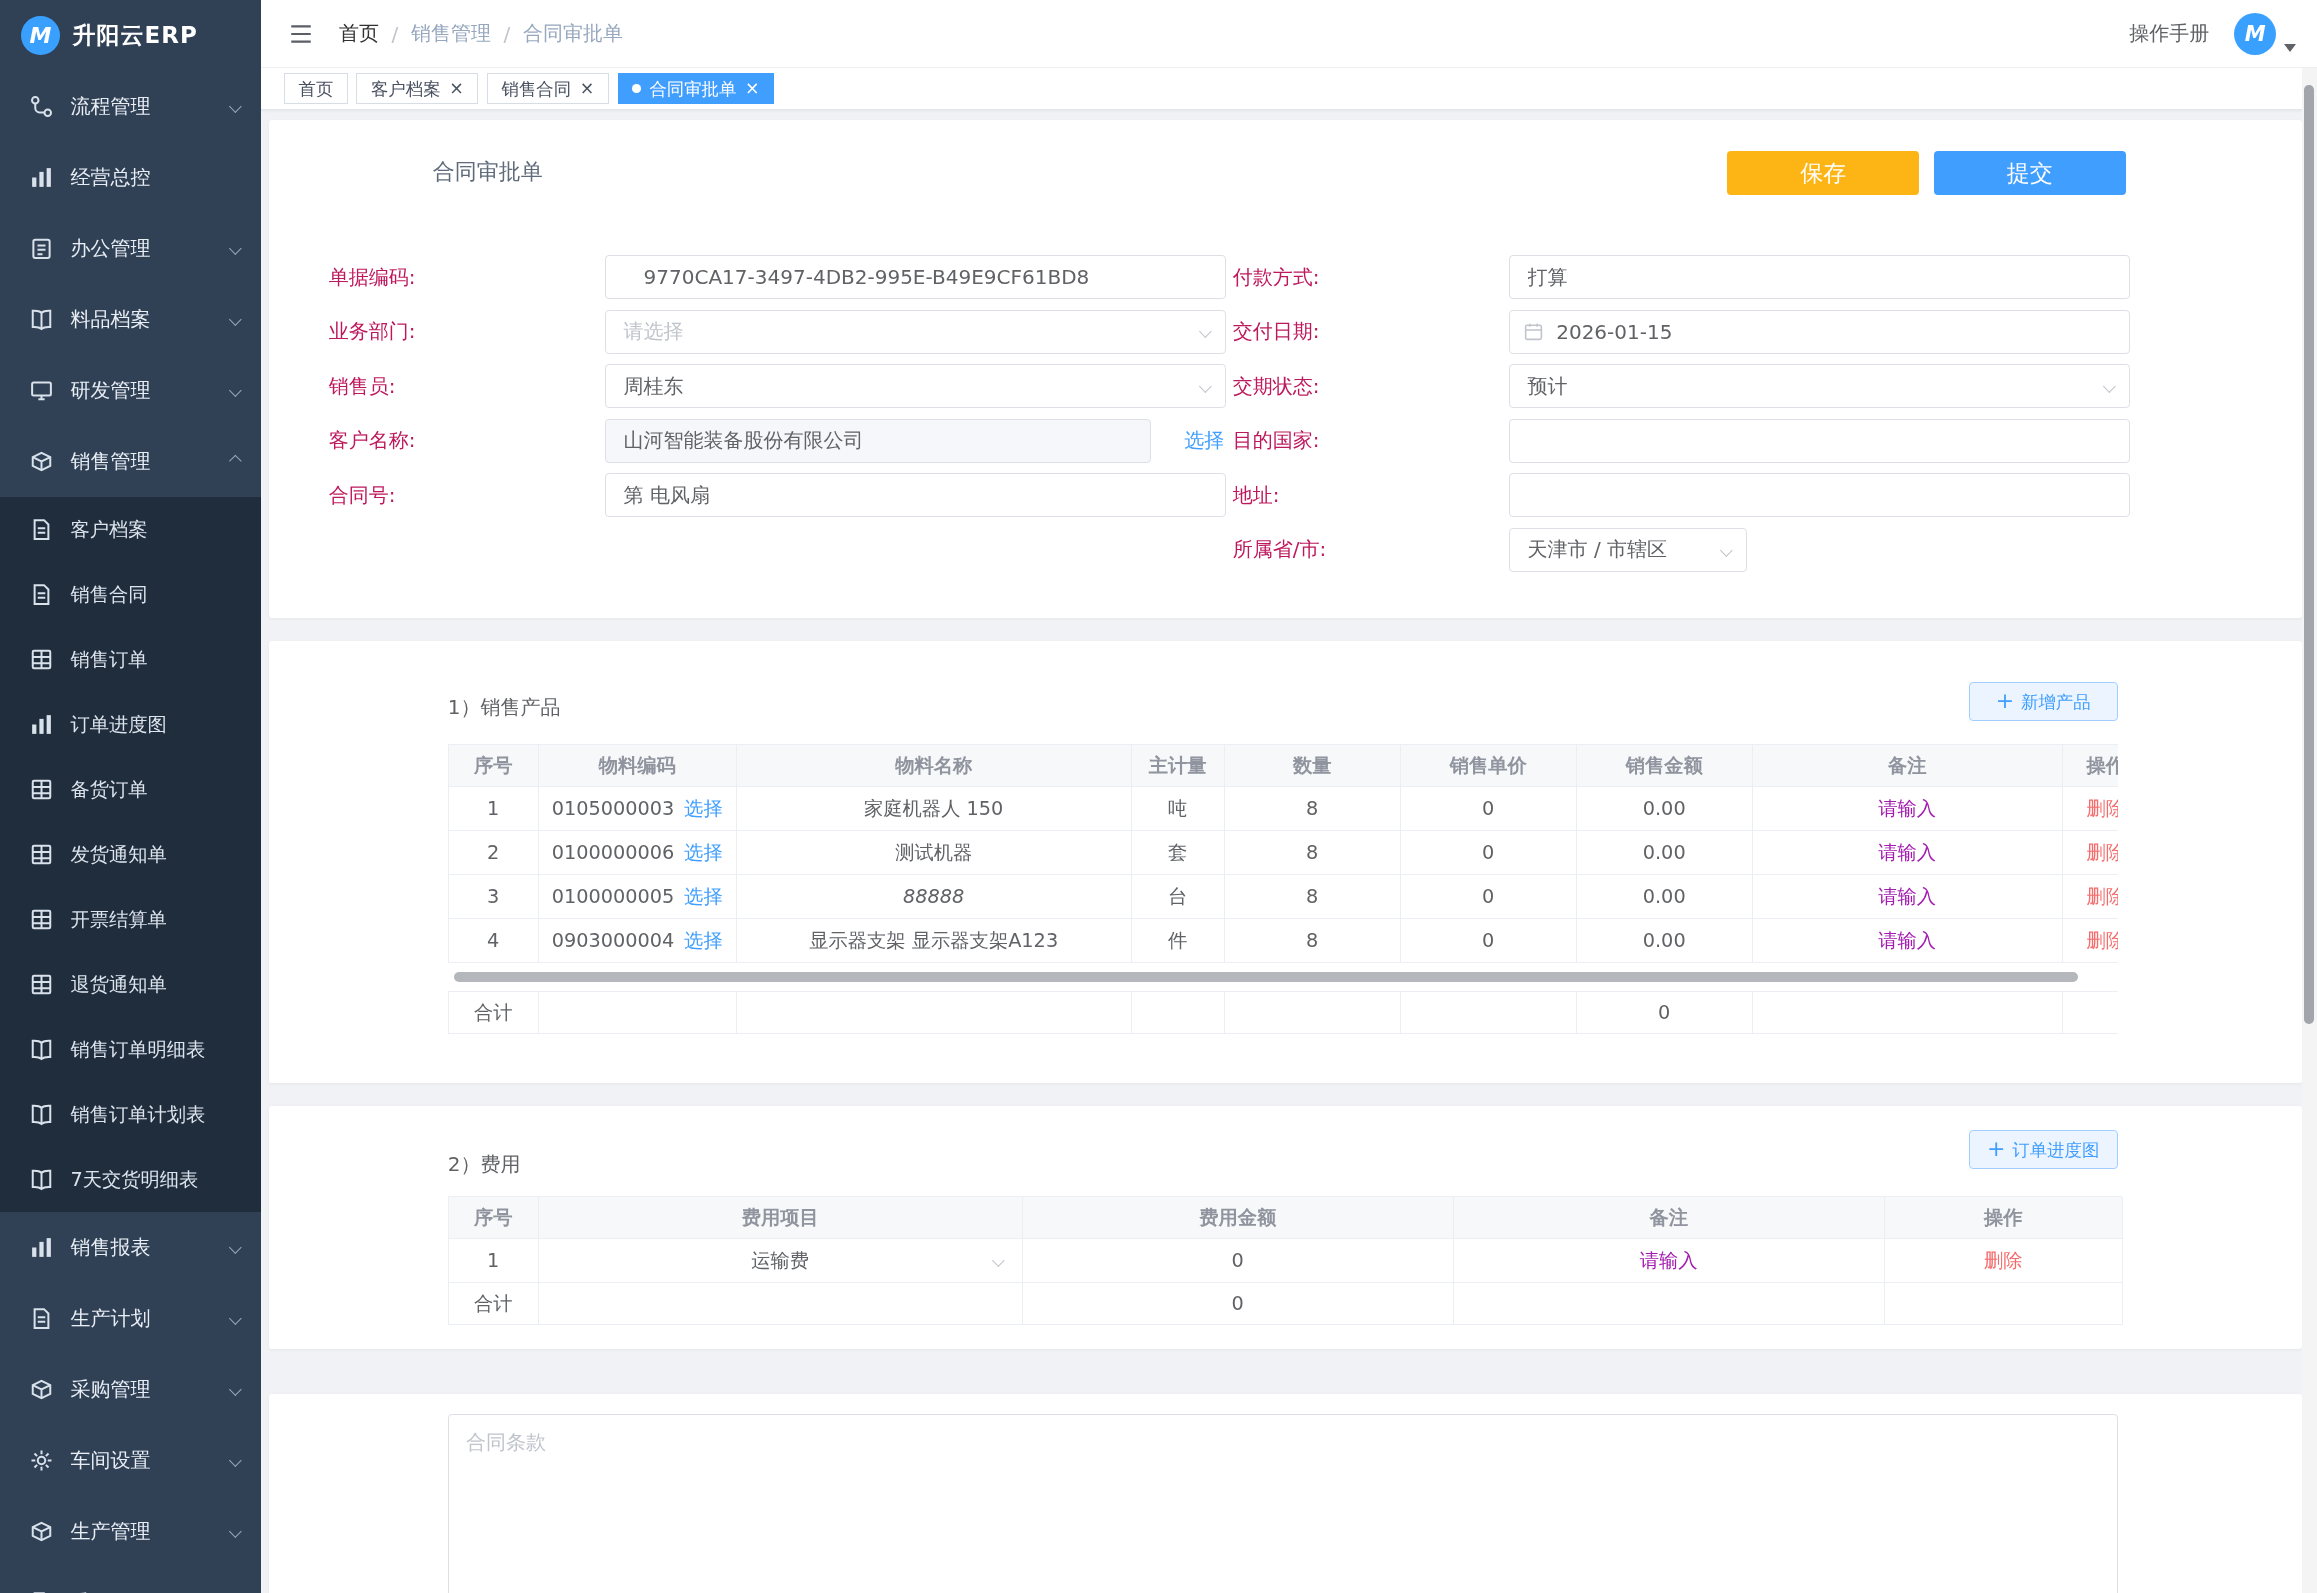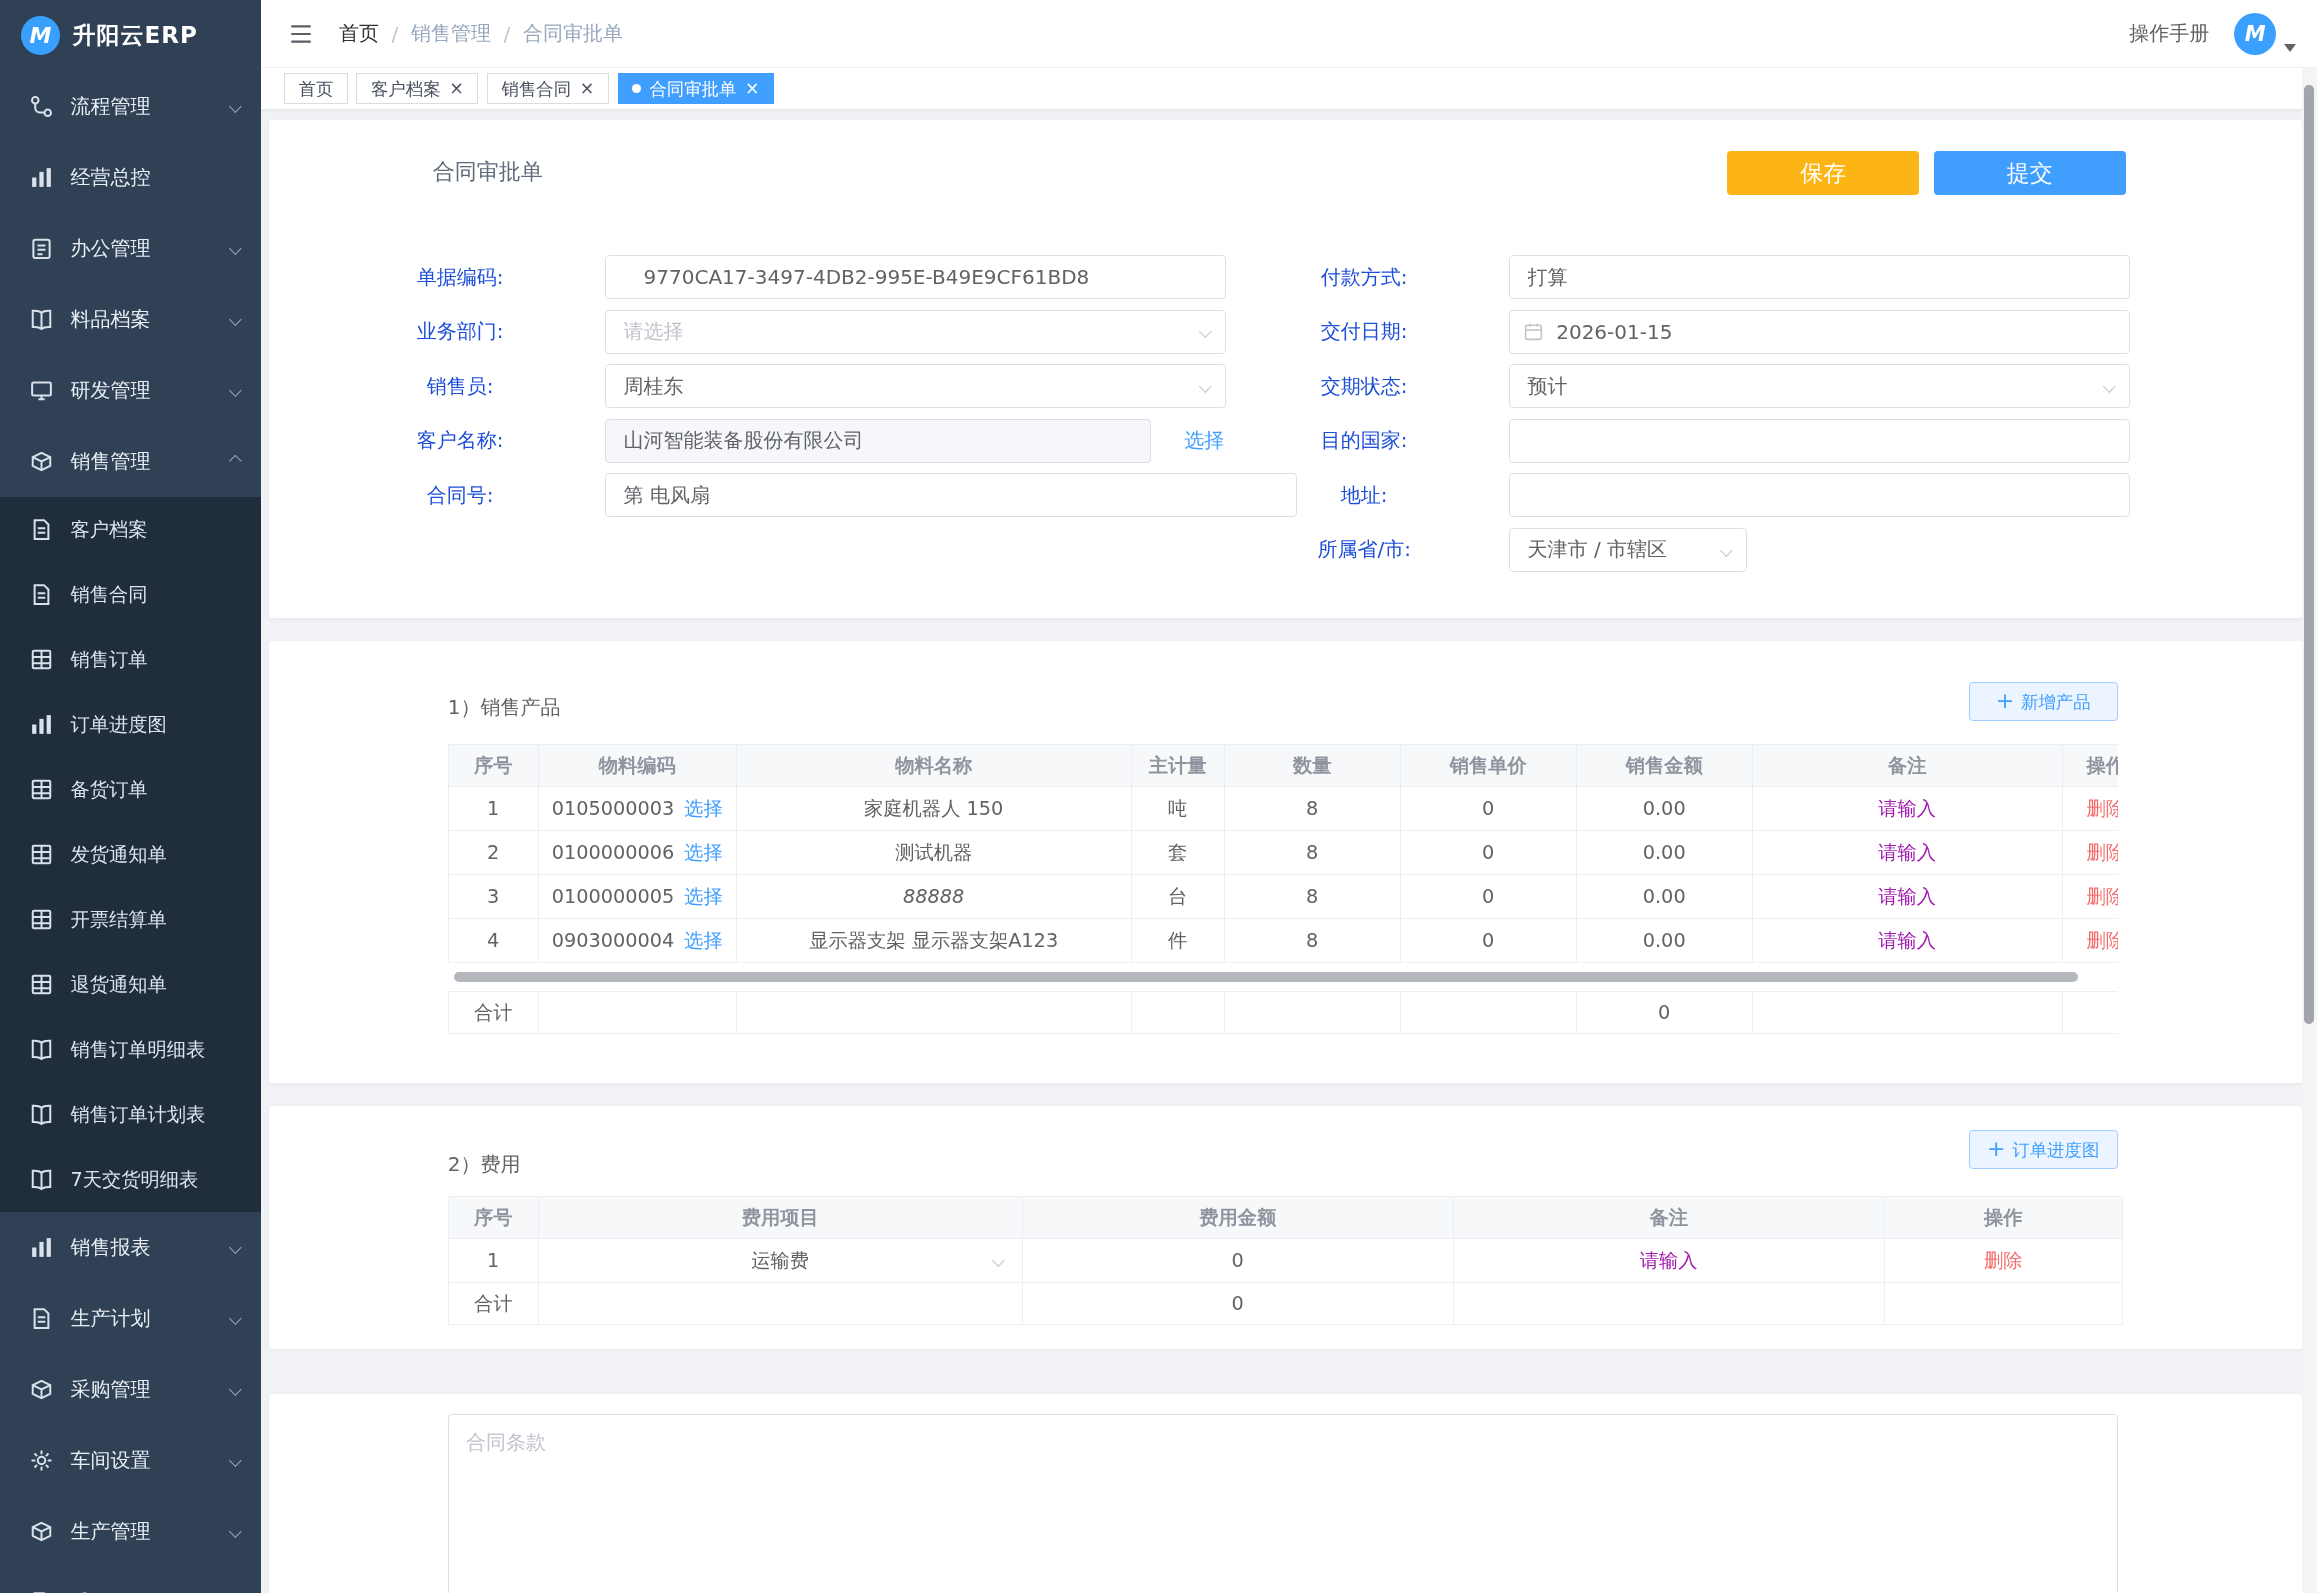--- a/index.html
+++ b/index.html
@@ -60,21 +60,21 @@
   #card-terms{top:1394px;height:367px;}
   .form-title{position:absolute;left:164px;top:37px;font-size:22px;color:#5f6b7a;font-weight:normal;margin:0;}
   .actions{position:absolute;top:31px;right:176px;display:flex;gap:14.5px;}
   .btn{width:192px;height:44px;border:none;border-radius:3.9px;color:#fff;font-size:23px;cursor:pointer;font-family:inherit;}
   .btn.warn{background:var(--warning);}
   .btn.primary{background:var(--primary);}
   
   #form-left{position:absolute;left:60px;top:135px;}
   #form-right{position:absolute;left:964px;top:135px;}
   .frow{display:flex;align-items:center;height:44px;margin-bottom:10.6px;}
-  .flabel{width:263px;text-align:center;font-size:20px;color:#1d4ed8;margin-right:13.5px;flex:none;white-space:nowrap;}
+  .flabel{width:263px;text-align:left;font-size:20px;color:#be185d;margin-right:13.5px;flex:none;white-space:nowrap;}
   .fctl{position:relative;height:44px;border:1px solid #dcdfe6;border-radius:3.9px;background:#fff;display:flex;align-items:center;}
   .fctl input{border:none;outline:none;background:transparent;font-size:20px;color:#606266;width:100%;padding:0 17.4px;font-family:inherit;}
   .fctl input::placeholder{color:#c0c4cc;}
   .fctl.disabled{background:#f5f7fa;}
   .fctl .val{padding:0 17.4px;font-size:20px;color:#606266;}
   .fctl .val.ph{color:#c0c4cc;}
   .fctl .chev{position:absolute;right:15.4px;border-color:#c0c4cc;}
   .fctl.date input{padding-left:46px;}
   .cal-icon{position:absolute;left:12.6px;width:21px;height:21px;color:#c0c4cc;display:flex;}
   .cal-icon svg{width:100%;height:100%;}
@@ -417,21 +417,21 @@
         </div>
         <div class="frow">
           <label class="flabel">客户名称:</label>
           <div class="fctl text disabled" style="width: 546px;">
             <input readonly="" value="山河智能装备股份有限公司" style="">
           </div>
           <span class="flink">选择</span>
         </div>
         <div class="frow">
           <label class="flabel">合同号:</label>
-          <div class="fctl text" style="width: 692px;">
+          <div class="fctl text" style="width: 621px;">
             <input value="第 电风扇" style="">
           </div>
         </div>
       </div>
     <div id="form-right">
         <div class="frow">
           <label class="flabel">付款方式:</label>
           <div class="fctl text" style="width: 621px;">
             <input value="打算" style="">
           </div>

